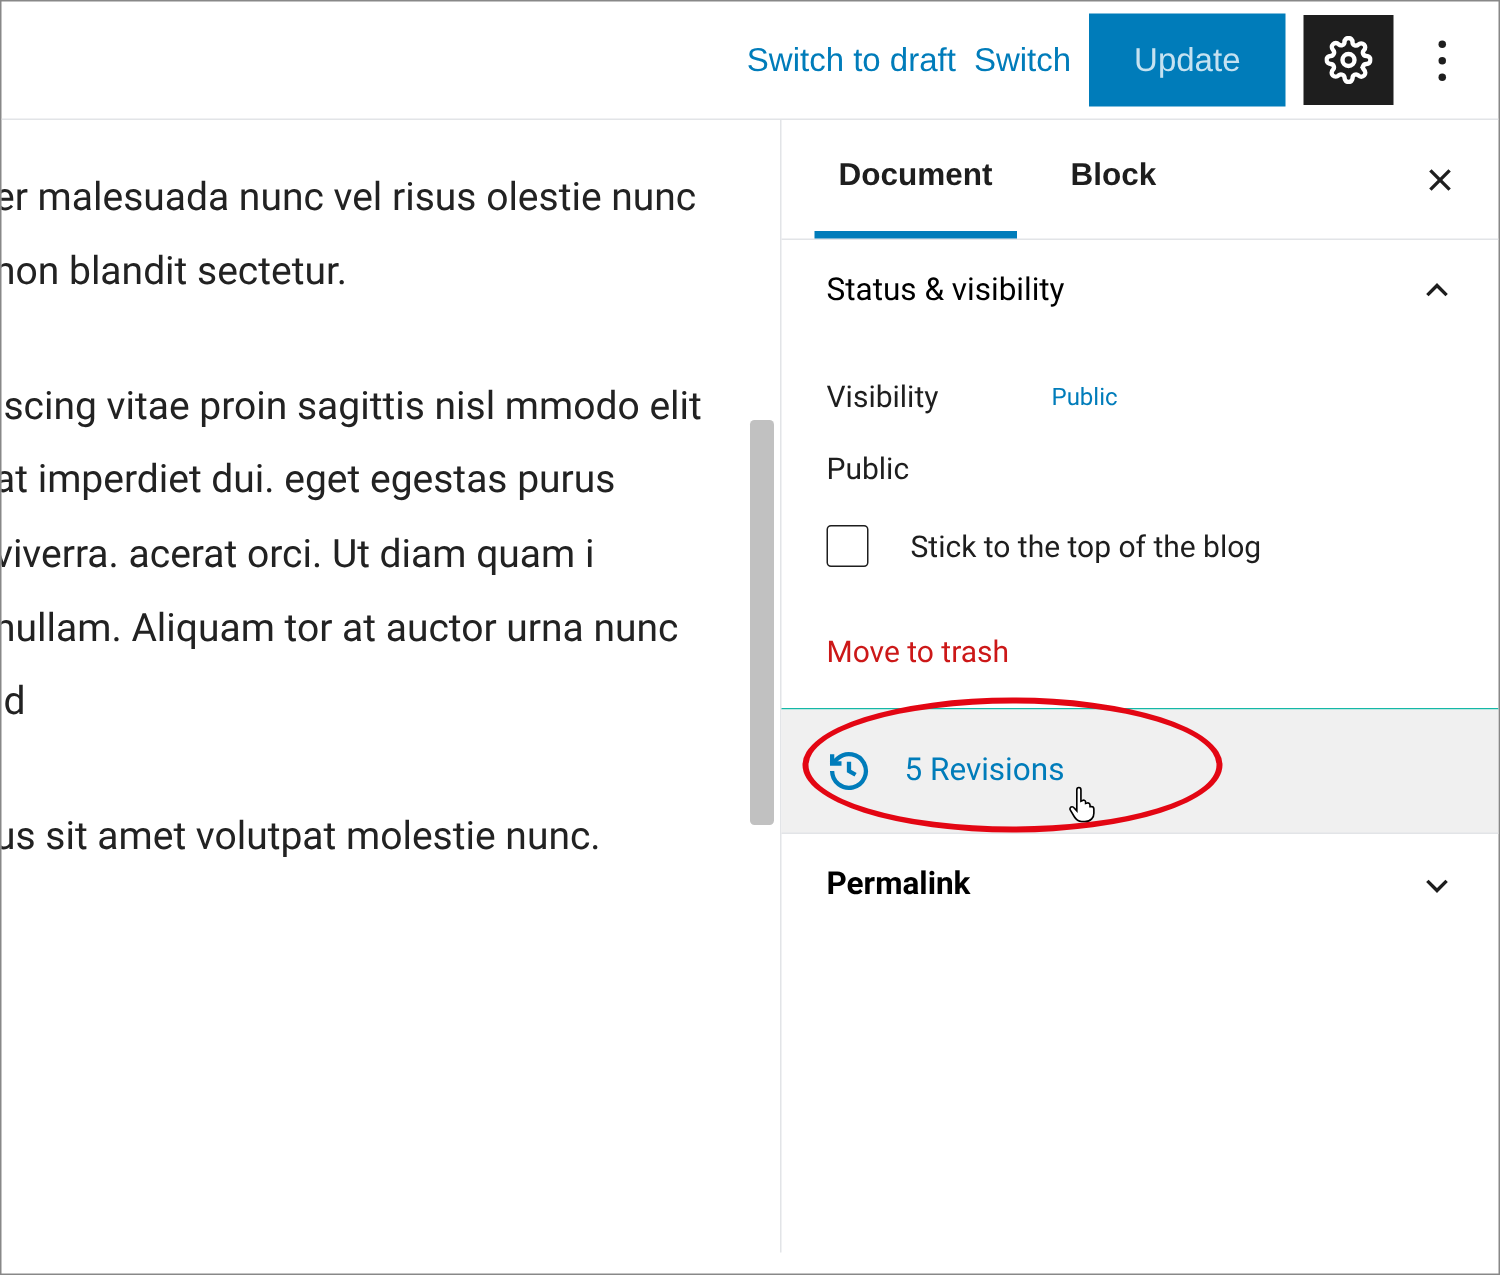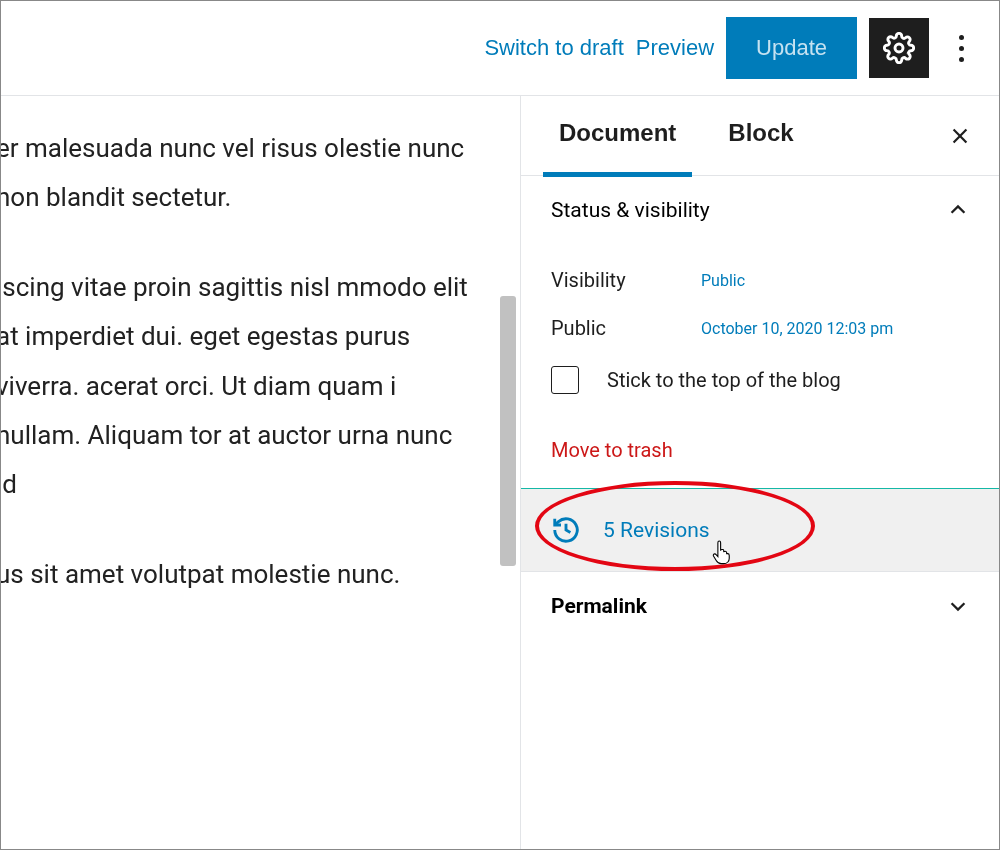--- a/index.html
+++ b/index.html
@@ -7,21 +7,21 @@
     font-family: -apple-system, BlinkMacSystemFont, "Segoe UI", Roboto, sans-serif;
     background: #fff;
     width: 1000px;
     height: 850px;
     overflow: hidden;
     position: relative;
     border: 1px solid #888;
   }
   
   .topbar {
-    height: 95px;
+    height: 79px;
     display: flex;
     align-items: center;
     justify-content: flex-end;
     padding: 0 18px;
     gap: 12px;
     border-bottom: 1px solid #e2e4e7;
   }
   .link-btn {
     color: #007cba;
     font-size: 22px;
@@ -101,21 +101,21 @@
     flex-direction: column;
   }
   .tabs {
     display: flex;
     align-items: center;
     border-bottom: 1px solid #e2e4e7;
     padding: 0 22px;
     height: 80px;
   }
   .tab {
-    font-size: 24px;
+    font-size: 21px;
     font-weight: 600;
     color: #1e1e1e;
     background: none;
     border: none;
     padding: 25px 16px;
     cursor: pointer;
     margin-right: 20px;
     border-bottom: 5px solid transparent;
   }
   .tab.active { border-bottom-color:#007cba; }
@@ -202,21 +202,21 @@
     left:14px;
     pointer-events:none;
   }
   svg { display:block; }
 </style>
 </head>
 <body>
 
 <div class="topbar">
   <button class="link-btn">Switch to draft</button>
-  <button class="link-btn">Preview</button>
+  <button class="link-btn">Switch</button>
   <button class="update-btn">Update</button>
   <button class="gear-btn">
     <svg width="32" height="32" viewBox="0 0 24 24" fill="none" stroke="#fff" stroke-width="2.2">
       <circle cx="12" cy="12" r="3"></circle>
       <path d="M19.4 15a1.7 1.7 0 0 0 .34 1.87l.06.06a2 2 0 1 1-2.83 2.83l-.06-.06a1.7 1.7 0 0 0-1.87-.34 1.7 1.7 0 0 0-1 1.56V21a2 2 0 1 1-4 0v-.09a1.7 1.7 0 0 0-1.11-1.56 1.7 1.7 0 0 0-1.87.34l-.06.06a2 2 0 1 1-2.83-2.83l.06-.06a1.7 1.7 0 0 0 .34-1.87 1.7 1.7 0 0 0-1.56-1H3a2 2 0 1 1 0-4h.09a1.7 1.7 0 0 0 1.56-1.11 1.7 1.7 0 0 0-.34-1.87l-.06-.06a2 2 0 1 1 2.83-2.83l.06.06a1.7 1.7 0 0 0 1.87.34H9a1.7 1.7 0 0 0 1-1.56V3a2 2 0 1 1 4 0v.09a1.7 1.7 0 0 0 1 1.56 1.7 1.7 0 0 0 1.87-.34l.06-.06a2 2 0 1 1 2.83 2.83l-.06.06a1.7 1.7 0 0 0-.34 1.87V9a1.7 1.7 0 0 0 1.56 1H21a2 2 0 1 1 0 4h-.09a1.7 1.7 0 0 0-1.56 1z"></path>
     </svg>
   </button>
   <button class="more-btn">
     <span></span>
     <span></span>
@@ -255,21 +255,20 @@
         </svg>
     </div>
 
     <div class="panel-body">
       <div class="row">
         <span class="label">Visibility</span>
         <span class="value-link">Public</span>
       </div>
       <div class="row">
         <span class="label">Public</span>
-        <span class="value-link">October 10, 2020 12:03 pm</span>
       </div>
       <div class="check-row">
         <button class="checkbox"></button>
         <span>Stick to the top of the blog</span>
       </div>
       <span class="trash">Move to trash</span>
     </div>
 
     <div class="revisions">
       <svg width="30" height="30" viewBox="0 0 24 24" fill="none" stroke="#007cba" stroke-width="2.3">

